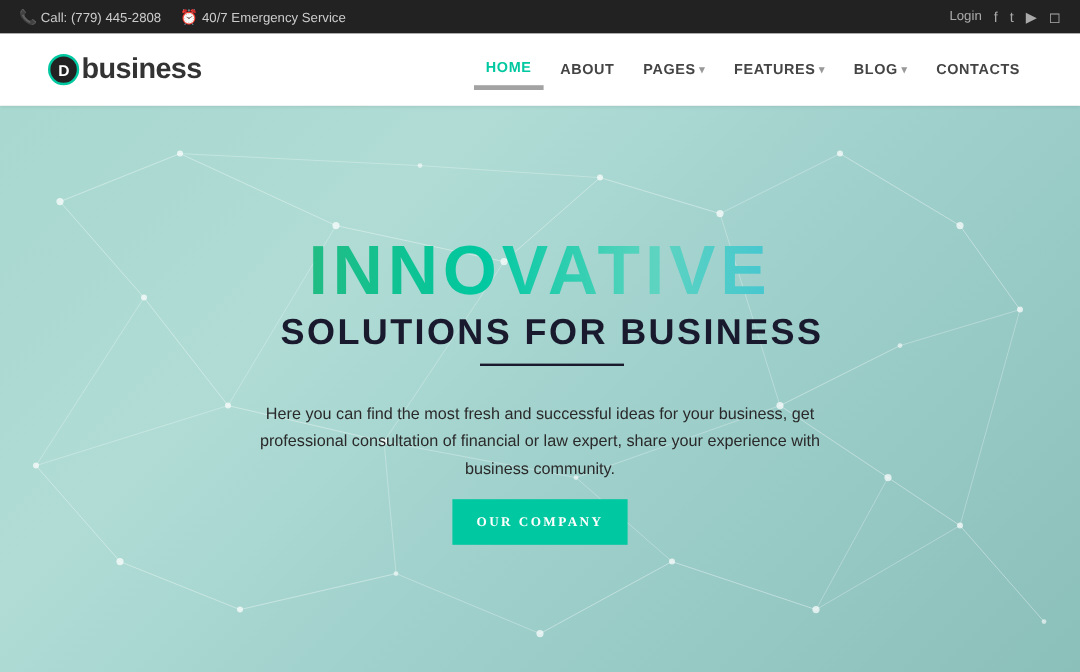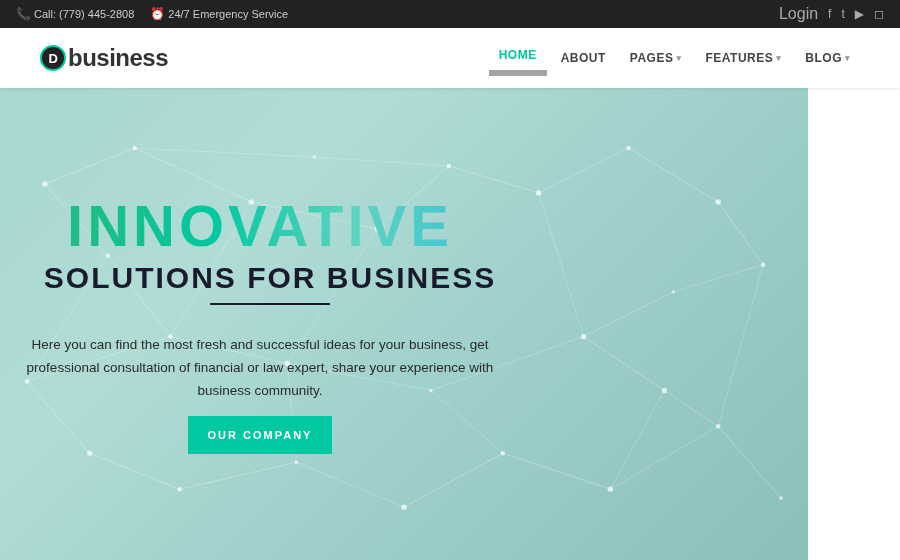--- a/index.html
+++ b/index.html
@@ -18,21 +18,21 @@
     }
     .top-bar-left { display: flex; align-items: center; gap: 16px; }
     .top-bar-right { display: flex; align-items: center; gap: 10px; }
     .top-bar-icon { color: #aaa; font-size: 12px; }
     .social-icon {
       color: #aaa;
       font-size: 12px;
       cursor: pointer;
       text-decoration: none;
     }
-    .login-link { color: #aaa; font-size: 16px; cursor: pointer; }
+    .login-link { color: #aaa; font-size: 11px; cursor: pointer; }
 
     
     .header {
       background: #fff;
       height: 60px;
       display: flex;
       align-items: center;
       justify-content: space-between;
       padding: 0 40px;
       position: relative;
@@ -71,32 +71,33 @@
       font-weight: 600;
       text-transform: uppercase;
       letter-spacing: 0.5px;
       padding: 8px 10px;
       cursor: pointer;
       text-decoration: none;
       display: flex;
       align-items: center;
       gap: 3px;
     }
-    .nav-item.active { color: #00c8a0; border-bottom: 6px solid #a3a3a3; }
+    .nav-item.active { color: #00c8a0; border-bottom: 4px solid #a3a3a3; }
     .nav-chevron { font-size: 9px; color: #999; }
 
     
     .hero {
       position: relative;
-      width: 808px;
+      width: 900px;
       height: 472px;
       overflow: hidden;
       background: linear-gradient(135deg, #a8d8d0 0%, #b0dcd5 30%, #9ecfcb 60%, #8bbfba 100%);
       display: flex;
       align-items: center;
+      justify-content: center;
     }
     .hero-content {
       position: relative;
       z-index: 2;
       text-align: center;
       max-width: 600px;
       padding: 0 20px;
     }
     .hero-title-top {
       font-size: 58px;
@@ -143,41 +144,42 @@
       padding: 13px 20px;
       background: #00c8a0;
       color: #fff;
       font-size: 11px;
       font-weight: 700;
       letter-spacing: 2px;
       text-transform: uppercase;
       cursor: pointer;
       border: none;
       text-decoration: none;
+      font-family: Liberation Serif, serif;
     }
 
     
     .network-svg {
       position: absolute;
       top: 0; left: 0;
       width: 100%; height: 100%;
     }
   </style>
 </head>
 <body>
 
 <div class="top-bar">
   <div class="top-bar-left">
     <span>
       <span class="top-bar-icon">📞</span>
       <span>Call: (779) 445-2808</span>
     </span>
     <span>
       <span class="top-bar-icon">⏰</span>
-      <span>24/7 Emergency Service</span>
+      <span>40/7 Emergency Service</span>
     </span>
   </div>
   <div class="top-bar-right">
     <a class="login-link">Login</a>
     <a class="social-icon">f</a>
     <a class="social-icon">t</a>
     <a class="social-icon">▶</a>
     <a class="social-icon">◻</a>
   </div>
 </div>
@@ -186,20 +188,21 @@
   <div class="logo">
     <div class="logo-icon">D</div>
     <span>business</span>
   </div>
   <nav>
     <a class="nav-item active">HOME</a>
     <a class="nav-item">ABOUT</a>
     <a class="nav-item">PAGES <span class="nav-chevron">▾</span></a>
     <a class="nav-item">FEATURES <span class="nav-chevron">▾</span></a>
     <a class="nav-item">BLOG <span class="nav-chevron">▾</span></a>
+    <a class="nav-item">CONTACTS</a>
   </nav>
 </div>
 
 <div class="hero">
 
   <svg class="network-svg" viewBox="0 0 900 472" xmlns="http://www.w3.org/2000/svg">
 
     <circle cx="50" cy="80" r="3" fill="rgba(255,255,255,0.7)"></circle>
     <circle cx="150" cy="40" r="2.5" fill="rgba(255,255,255,0.7)"></circle>
     <circle cx="280" cy="100" r="3" fill="rgba(255,255,255,0.7)"></circle>

